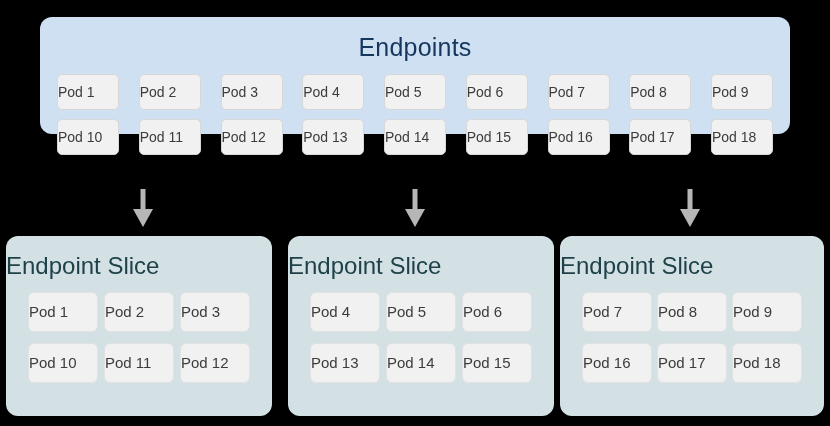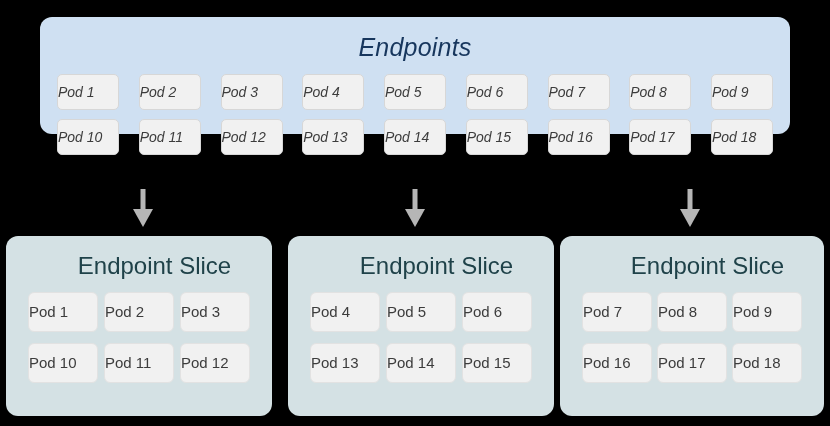--- a/index.html
+++ b/index.html
@@ -25,21 +25,20 @@
   
   .endpoints-panel {
     position: absolute;
     left: 40px;
     top: 17px;
     width: 750px;
     height: 117px;
     background: #cfe0f2;
     border-radius: 12px;
     box-sizing: border-box;
-    font-style: italic;
   }
   .endpoints-title {
     text-align: center;
     color: #17365d;
     font-size: 25px;
     font-weight: 400;
     letter-spacing: 0.2px;
     padding-top: 18px;
     line-height: 1;
   }
@@ -85,27 +84,26 @@
     height: 180px;
     background: #d4e1e4;
     border-radius: 12px;
     box-sizing: border-box;
   }
   .slice-a { left: 6px; }
   .slice-b { left: 288px; }
   .slice-c { left: 560px; width: 264px; }
 
   .slice-title {
-    text-align: center;
+    text-align: left;
     color: #1f4249;
     font-size: 24px;
     font-weight: 400;
     padding-top: 18px;
     line-height: 1;
-    padding-left: 31px;
   }
   .slice-rows {
     padding: 14px 22px 0 22px;
   }
   .slice-panel .pod-row {
     margin-bottom: 11px;
   }
   .slice-panel .pod-chip {
     width: 70px;
     height: 40px;

